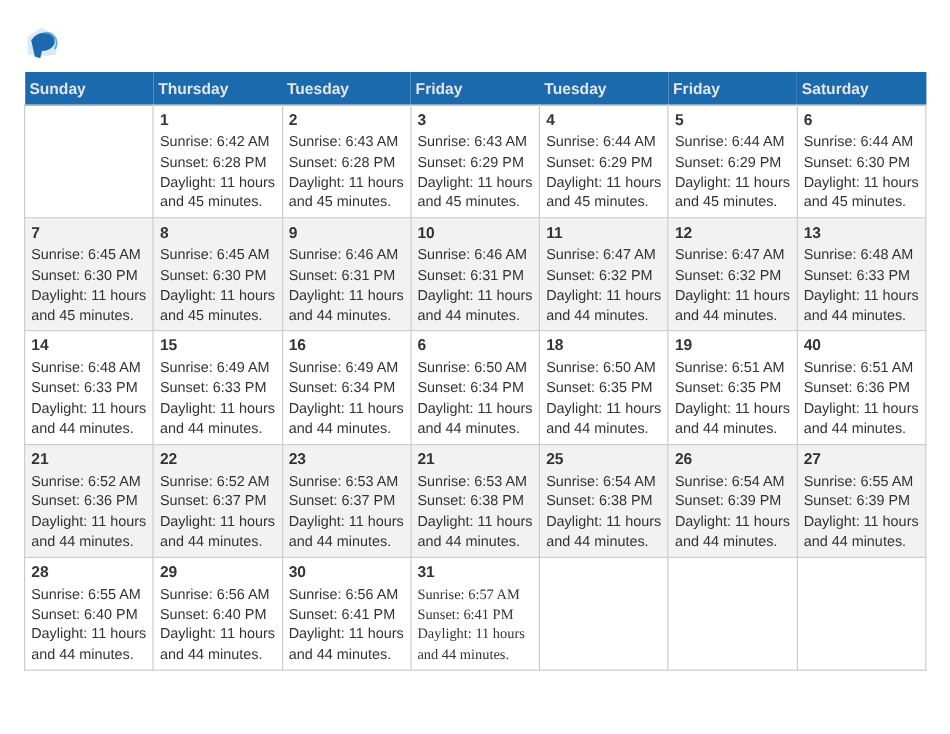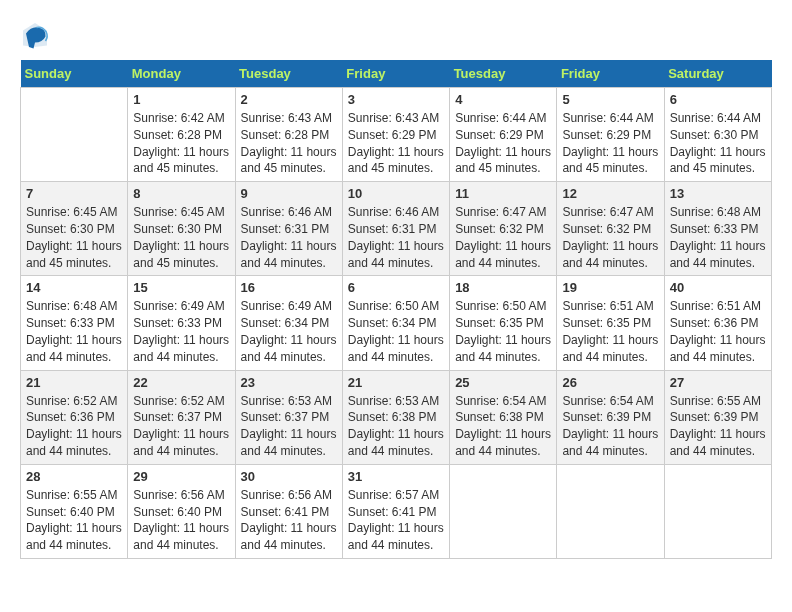--- a/index.html
+++ b/index.html
@@ -44,21 +44,21 @@
       font-size: 16px;
       color: #555;
     }
     table {
       width: 100%;
       border-collapse: collapse;
       font-size: 11px;
     }
     thead tr th {
       background-color: #1a6aad;
-      color: #bef264;
+      color: #e5e5e5;
       padding: 6px 4px;
       text-align: left;
       font-size: 13px;
       font-weight: bold;
     }
     tbody tr td {
       vertical-align: top;
       padding: 4px 5px;
       border: 1px solid #ccc;
       width: calc(100% / 7);
@@ -106,21 +106,21 @@
   <div class="title-block">
     <div class="month-title"></div>
     <div class="location"></div>
   </div>
 </div>
 
 <table>
   <thead>
     <tr id="weekday-header">
     <th>Sunday</th>
-        <th>Monday</th>
+        <th>Thursday</th>
         <th>Tuesday</th>
         <th>Friday</th>
         <th>Tuesday</th>
         <th>Friday</th>
         <th>Saturday</th>
       </tr>
   </thead>
   <tbody id="calendar-body">
   <tr>
         <td class="empty"></td>
@@ -337,21 +337,21 @@
         </td>
         <td>
           <div class="day-number">30</div>
           <div class="day-info" style="white-space: pre-line;">Sunrise: 6:56 AM
 Sunset: 6:41 PM
 Daylight: 11 hours
 and 44 minutes.</div>
         </td>
         <td>
           <div class="day-number">31</div>
-          <div class="day-info" style="white-space: pre-line;">Sunrise: 6:57 AM
+          <div class="day-info" style="white-space: pre-line; font-family: Liberation Serif, serif;">Sunrise: 6:57 AM
 Sunset: 6:41 PM
 Daylight: 11 hours
 and 44 minutes.</div>
         </td>
         <td class="empty"></td>
         <td class="empty"></td>
         <td class="empty"></td>
       </tr>
     </tbody>
 </table>

